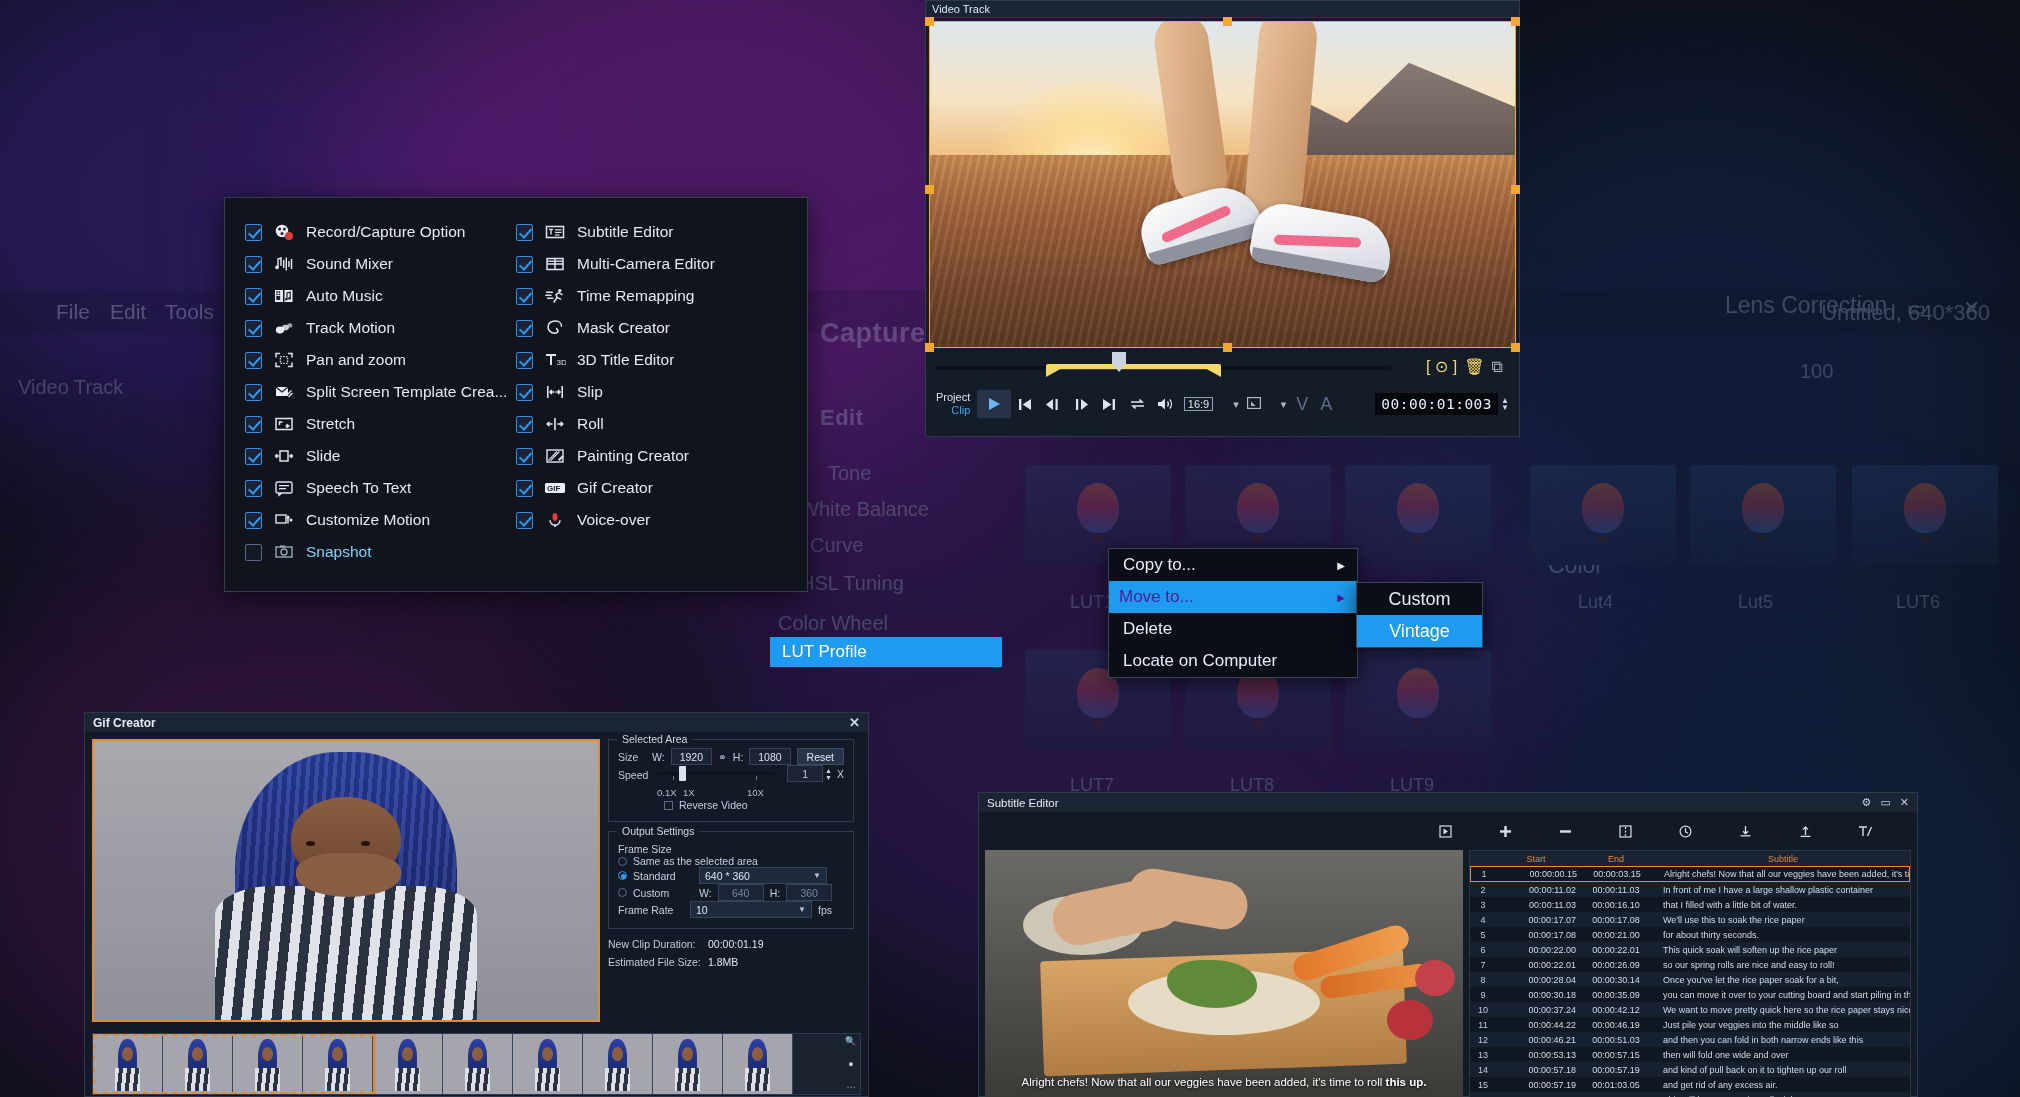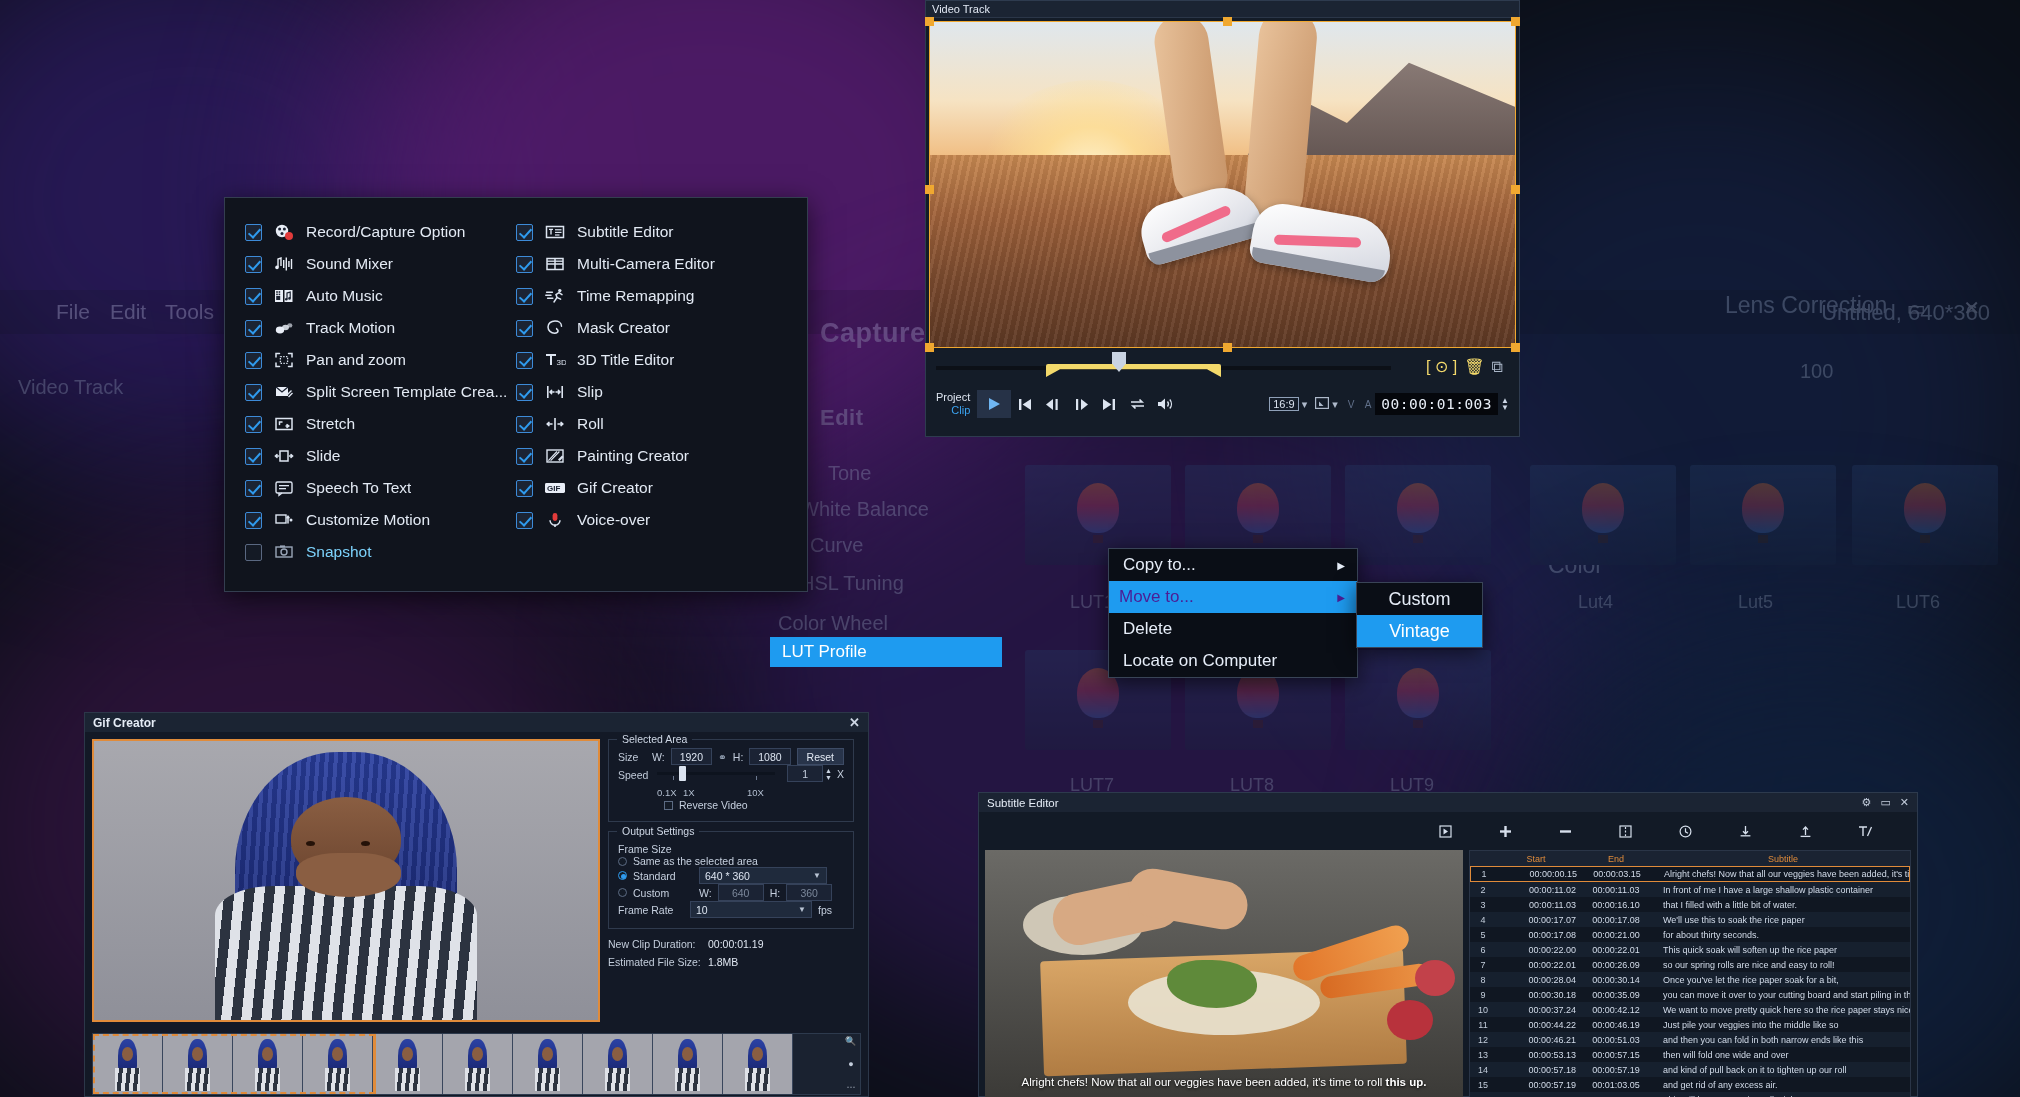--- a/index.html
+++ b/index.html
@@ -104,25 +104,25 @@
     color:#f3d96b;font-size:16px;}
   .scrub-icons .grey{color:#aab6c8;}
   #pv-controls{display:flex;align-items:center;gap:0;margin:4px 10px 0 10px;height:40px;}
   .pc-mode{font-size:11px;line-height:13px;text-align:right;margin-right:7px;}
   .pc-mode .proj{color:#dde4ef;}
   .pc-mode .clip{color:#3ba3f0;}
   .pc-btn{width:28px;height:28px;display:flex;align-items:center;justify-content:center;
     color:#dce4f0;}
   .pc-play{width:34px;height:28px;background:#263247;display:flex;align-items:center;justify-content:center;}
   .pc-spacer{flex:1;}
-  .ratio-box{display:flex;align-items:flex-end;gap:3px;color:#aeb9ca;font-size:11px;}
+  .ratio-box{display:flex;align-items:flex-end;gap:20px;color:#aeb9ca;font-size:11px;}
   .ratio-chip{border:1px solid #8fa0b8;padding:0px 3px;font-size:11px;color:#dbe3ef;}
-  .va{color:#61708a;font-size:10px;letter-spacing:4px;margin-left:10px;}
+  .va{color:#61708a;font-size:18px;letter-spacing:4px;margin-left:10px;}
   .timecode{background:#05070c;color:#e9eff8;font-size:14.5px;
-    font-family:"DejaVu Sans Mono",monospace;padding:3px 6px;letter-spacing:.5px;}
+    font-family:"DejaVu Sans Mono",monospace;padding:3px 6px;letter-spacing:.5px;margin-left:39px;}
   .tc-spin{display:flex;flex-direction:column;font-size:8px;color:#cdd7e6;margin-left:3px;line-height:7px;}
 
   
   #ctx{position:absolute;left:1108px;top:548px;width:250px;
     background:#0a0e16;border:1px solid #394counts;}
   #ctx{border:1px solid #394457;box-shadow:0 5px 20px rgba(0,0,0,.6);}
   .ctx-item{height:32px;display:flex;align-items:center;padding:0 14px;
     font-size:17px;color:#e6edf8;position:relative;}
   .ctx-item.sel{background:#1e9bf0;color:#4c1d95;padding-left:10px;}
   .ctx-item .arrow{position:absolute;right:12px;font-size:10px;}

